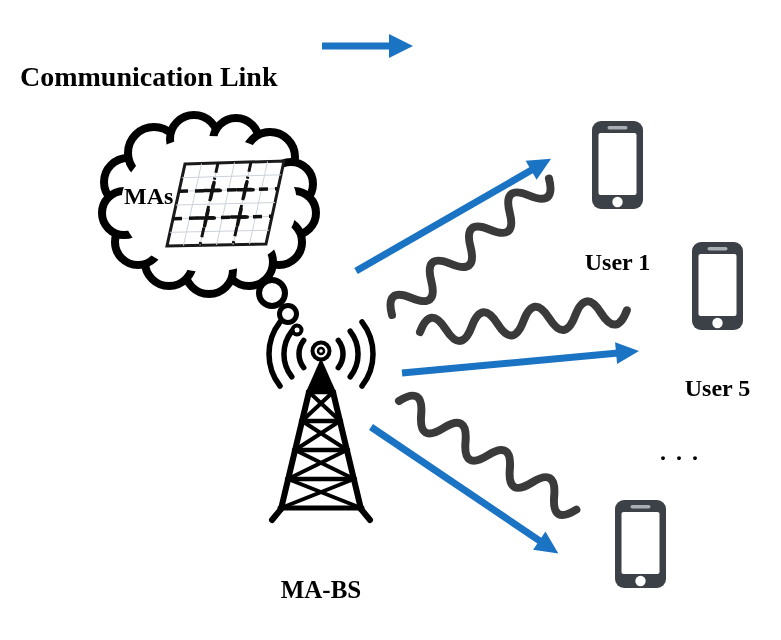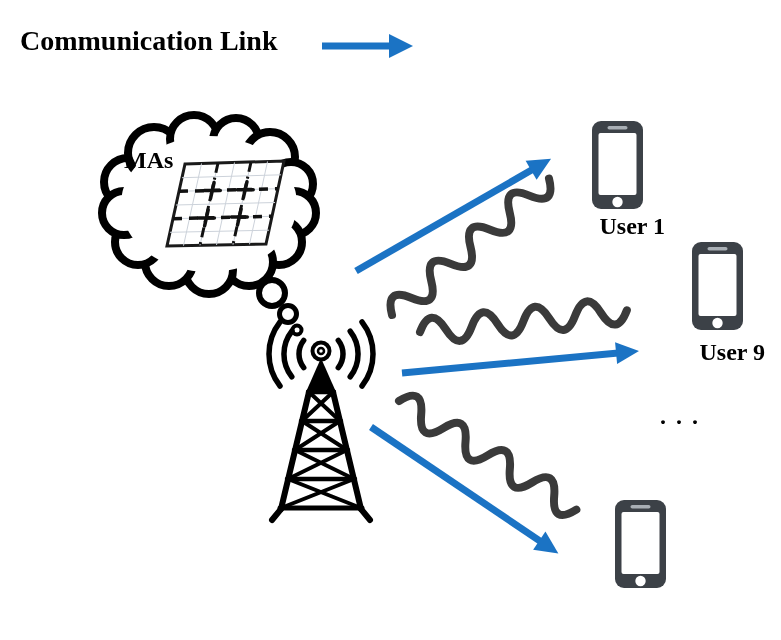--- a/index.html
+++ b/index.html
@@ -10,22 +10,23 @@
     overflow:hidden;
     font-family:"Liberation Serif",serif;
   }
   .lbl{
     position:absolute;
     font-family:"Liberation Serif",serif;
     font-weight:bold;
     color:#000000;
     white-space:nowrap;
     line-height:1;
+    margin-top:36px;
   }
-  .lbl.center{text-align:right;}
+  .lbl.center{text-align:center;}
   svg{position:absolute;left:0;top:0;}
   .cloud-bump{fill:#ffffff;stroke:#000000;stroke-width:8;}
   .cloud-cover{fill:#ffffff;stroke:none;}
   .tail-bubble{fill:#ffffff;stroke:#000000;}
   .grid-frame{fill:#ffffff;stroke:#1a1a1a;stroke-width:3;}
   .grid-light{stroke:#ccd2da;stroke-width:1;fill:none;}
   .grid-dash{stroke:#111111;stroke-width:3.5;fill:none;stroke-dasharray:9 7;}
   .grid-dashdot{stroke:#111111;stroke-width:3;fill:none;stroke-dasharray:10 5 2 5;}
   .grid-plus{stroke:#111111;stroke-width:3.5;fill:none;stroke-linecap:round;}
   .tower-stroke{stroke:#000000;fill:none;stroke-linecap:round;}
@@ -156,21 +157,22 @@
       <rect class="phone-screen" x="6.5" y="12" width="38" height="62" rx="2"></rect>
       <rect class="phone-speaker" x="15.5" y="5" width="20" height="3.6" rx="1.8"></rect>
       <circle class="phone-home" cx="25.5" cy="81" r="5.2"></circle>
     </g>
   </svg>
 
   <div class="lbl" style="left:20px;top:27px;font-size:28px;">Communication Link</div>
 
   <div class="lbl" style="left:124px;top:148px;font-size:24px;font-family:Liberation Serif, serif;">MAs</div>
 
+  <div class="lbl center" style="left:261px;top:541px;width:120px;font-size:25px;">MA-BS</div>
 
   <div class="lbl center" style="left:570px;top:214px;width:95px;font-size:24px;">User 1</div>
 
-  <div class="lbl center" style="left:670px;top:340px;width:95px;font-size:24px;">User 9</div>
+  <div class="lbl center" style="left:670px;top:340px;width:95px;font-size:24px;">User 5</div>
 
   <div class="lbl" style="left:660px;top:404px;font-size:24px;letter-spacing:2px;">. . .</div>
 
 
 </div>
 
 </body></html>

